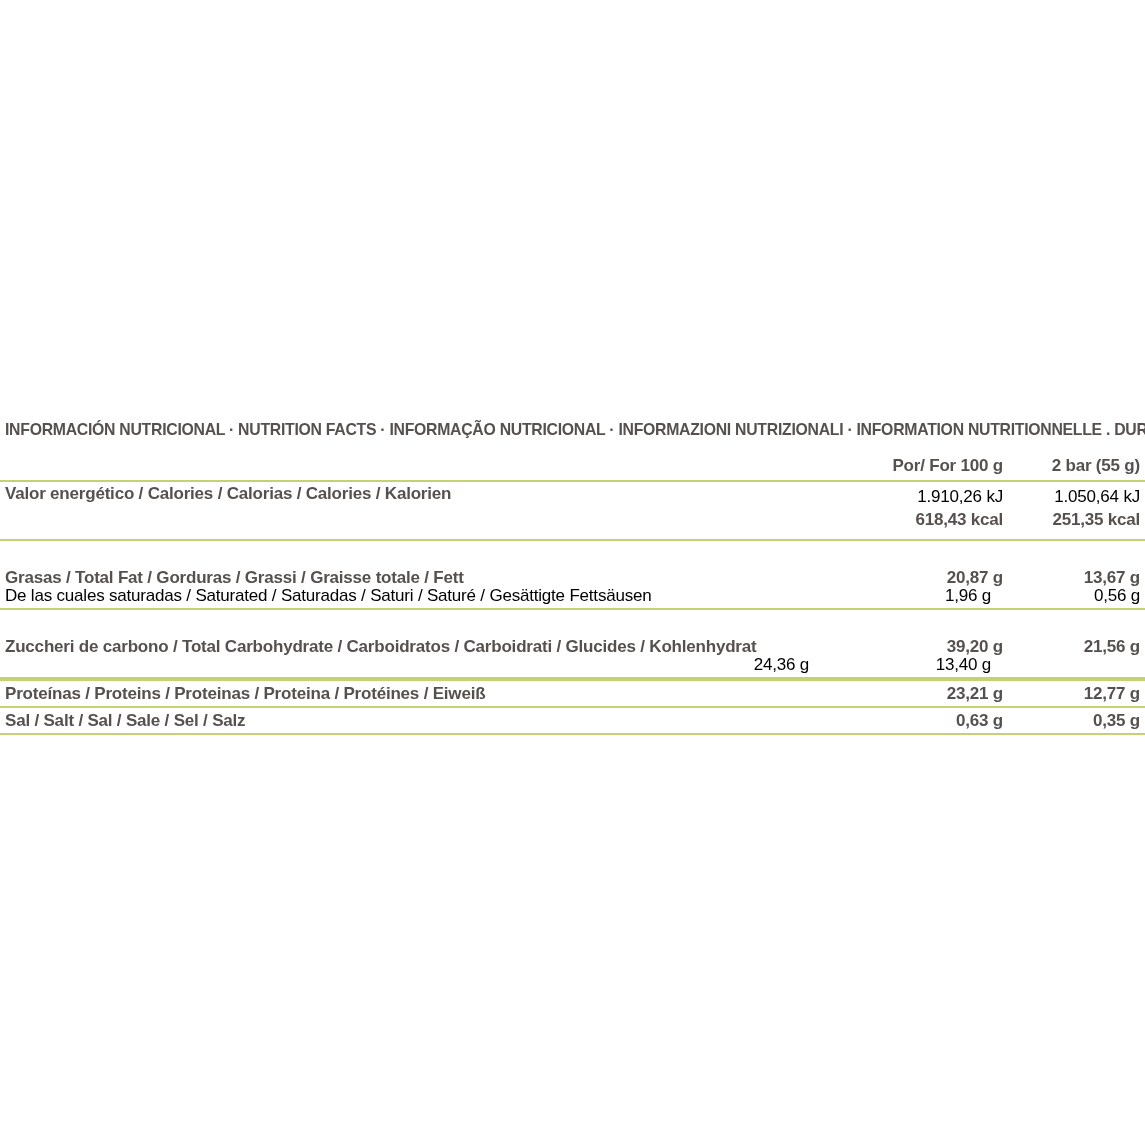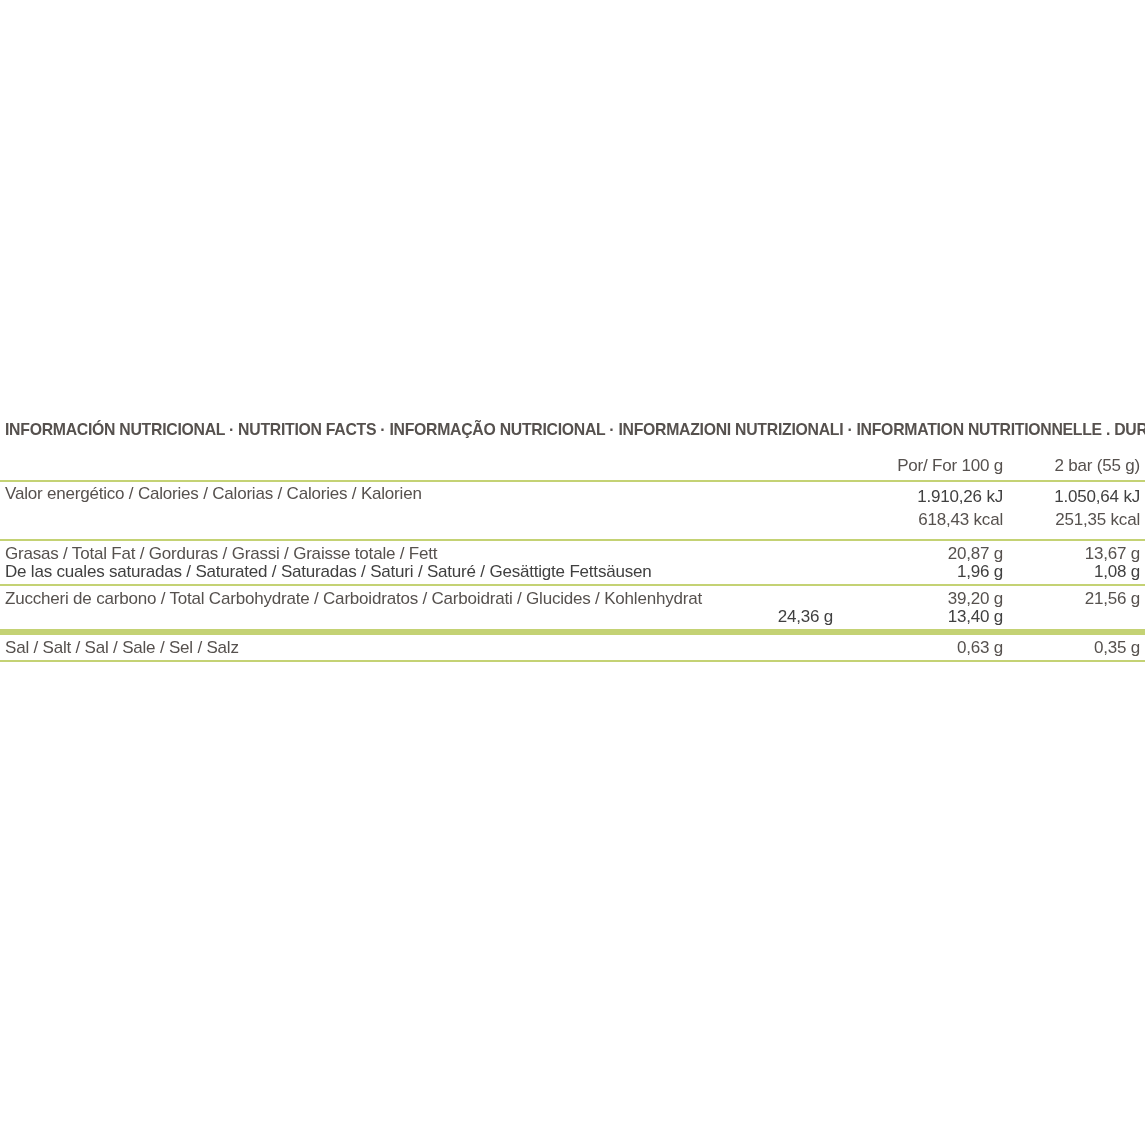--- a/index.html
+++ b/index.html
@@ -43,31 +43,31 @@
   }
   .trow {
     display: grid;
     grid-template-columns: 1fr 170px 137px;
     align-items: start;
     padding: 4px 0 4px 0;
   }
   .trow.header-row {
     padding: 2px 0 6px 0;
   }
-  .trow.grouped-top { padding-bottom: 0; }
-  .trow.grouped-bottom { padding-top: 1px; }
+  .trow.grouped-top { padding-bottom: 0; margin-top: 24px; }
+  .trow.grouped-bottom { padding-top: 1px; gap: 12px; }
   .cell {
     font-size: 17px;
     line-height: 17px;
     letter-spacing: -0.2px;
   }
   .label-cell { text-align: left; padding-right: 10px; }
   .val-cell { text-align: right; }
-  .bold { font-weight: 400; color: #56514e; }
-  .light { font-weight: 400; color: #404040; }
+  .bold { font-weight: 700; color: #56514e; }
+  .light { font-weight: 400; color: #000000; }
   .stacked-val div { line-height: 23px; }
   .divider {
     height: 2px;
     background: #c4d274;
     margin: 0 -5px;
   }
   .energy-row { padding: 3px 0 8px 0; }
 </style>
 </head>
 <body>
@@ -105,41 +105,46 @@
 
       <div class="trow grouped-top">
         <div class="cell label-cell bold">Grasas / Total Fat / Gorduras / Grassi / Graisse totale / Fett</div>
         <div class="cell val-cell bold">20,87 g</div>
         <div class="cell val-cell bold">13,67 g</div>
       </div>
 
       <div class="trow grouped-bottom">
         <div class="cell label-cell light">De las cuales saturadas / Saturated / Saturadas / Saturi / Saturé / Gesättigte Fettsäusen</div>
         <div class="cell val-cell light">1,96 g</div>
-        <div class="cell val-cell light">1,08 g</div>
+        <div class="cell val-cell light">0,56 g</div>
       </div>
 
       <div class="divider"></div>
 
       <div class="trow grouped-top">
         <div class="cell label-cell bold">Zuccheri de carbono / Total Carbohydrate / Carboidratos / Carboidrati / Glucides / Kohlenhydrat</div>
         <div class="cell val-cell bold">39,20 g</div>
         <div class="cell val-cell bold">21,56 g</div>
       </div>
 
       <div class="trow grouped-bottom">
         <div class="cell val-cell light">24,36 g</div>
         <div class="cell val-cell light">13,40 g</div>
       </div>
 
       <div class="divider"></div>
 
 
       <div class="divider"></div>
 
+      <div class="trow">
+        <div class="cell label-cell bold">Proteínas / Proteins / Proteinas / Proteina / Protéines / Eiweiß</div>
+        <div class="cell val-cell bold">23,21 g</div>
+        <div class="cell val-cell bold">12,77 g</div>
+      </div>
 
       <div class="divider"></div>
 
       <div class="trow">
         <div class="cell label-cell bold">Sal / Salt / Sal / Sale / Sel / Salz</div>
         <div class="cell val-cell bold">0,63 g</div>
         <div class="cell val-cell bold">0,35 g</div>
       </div>
 
       <div class="divider"></div>

